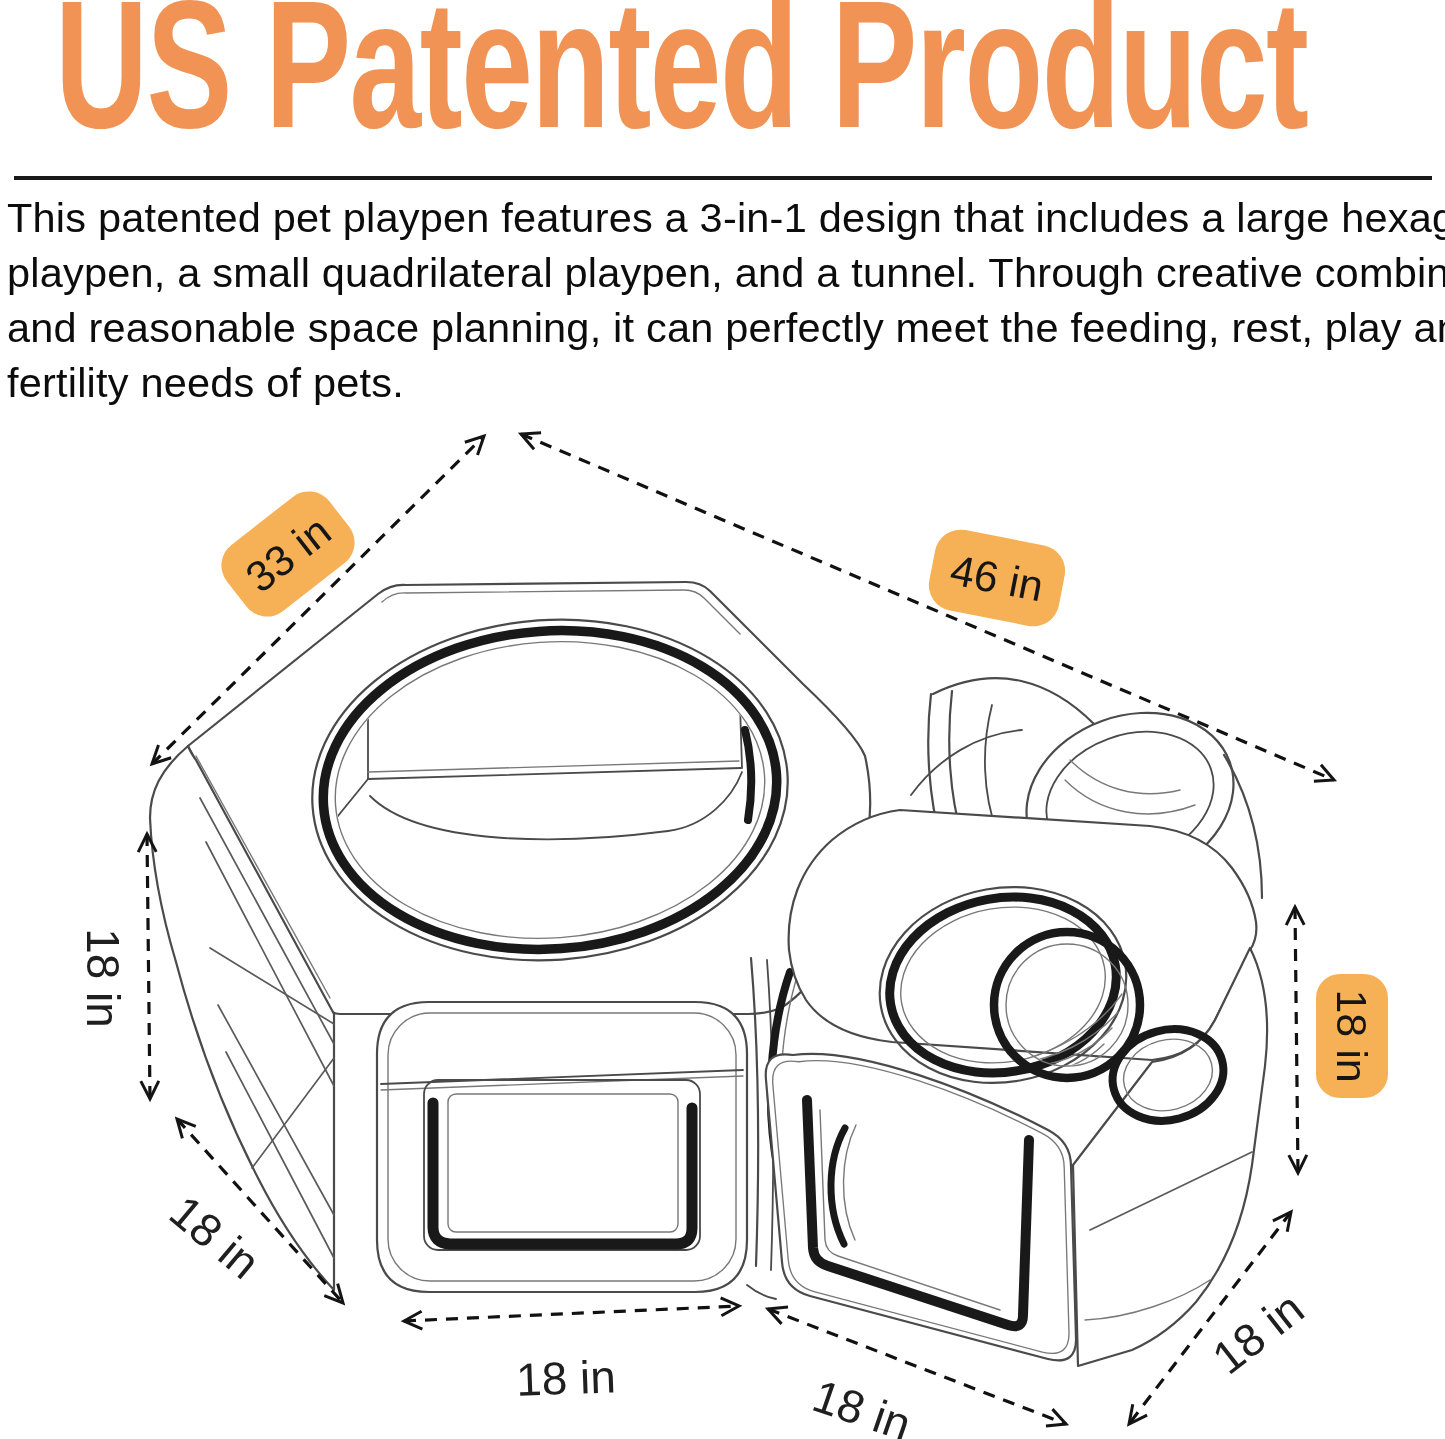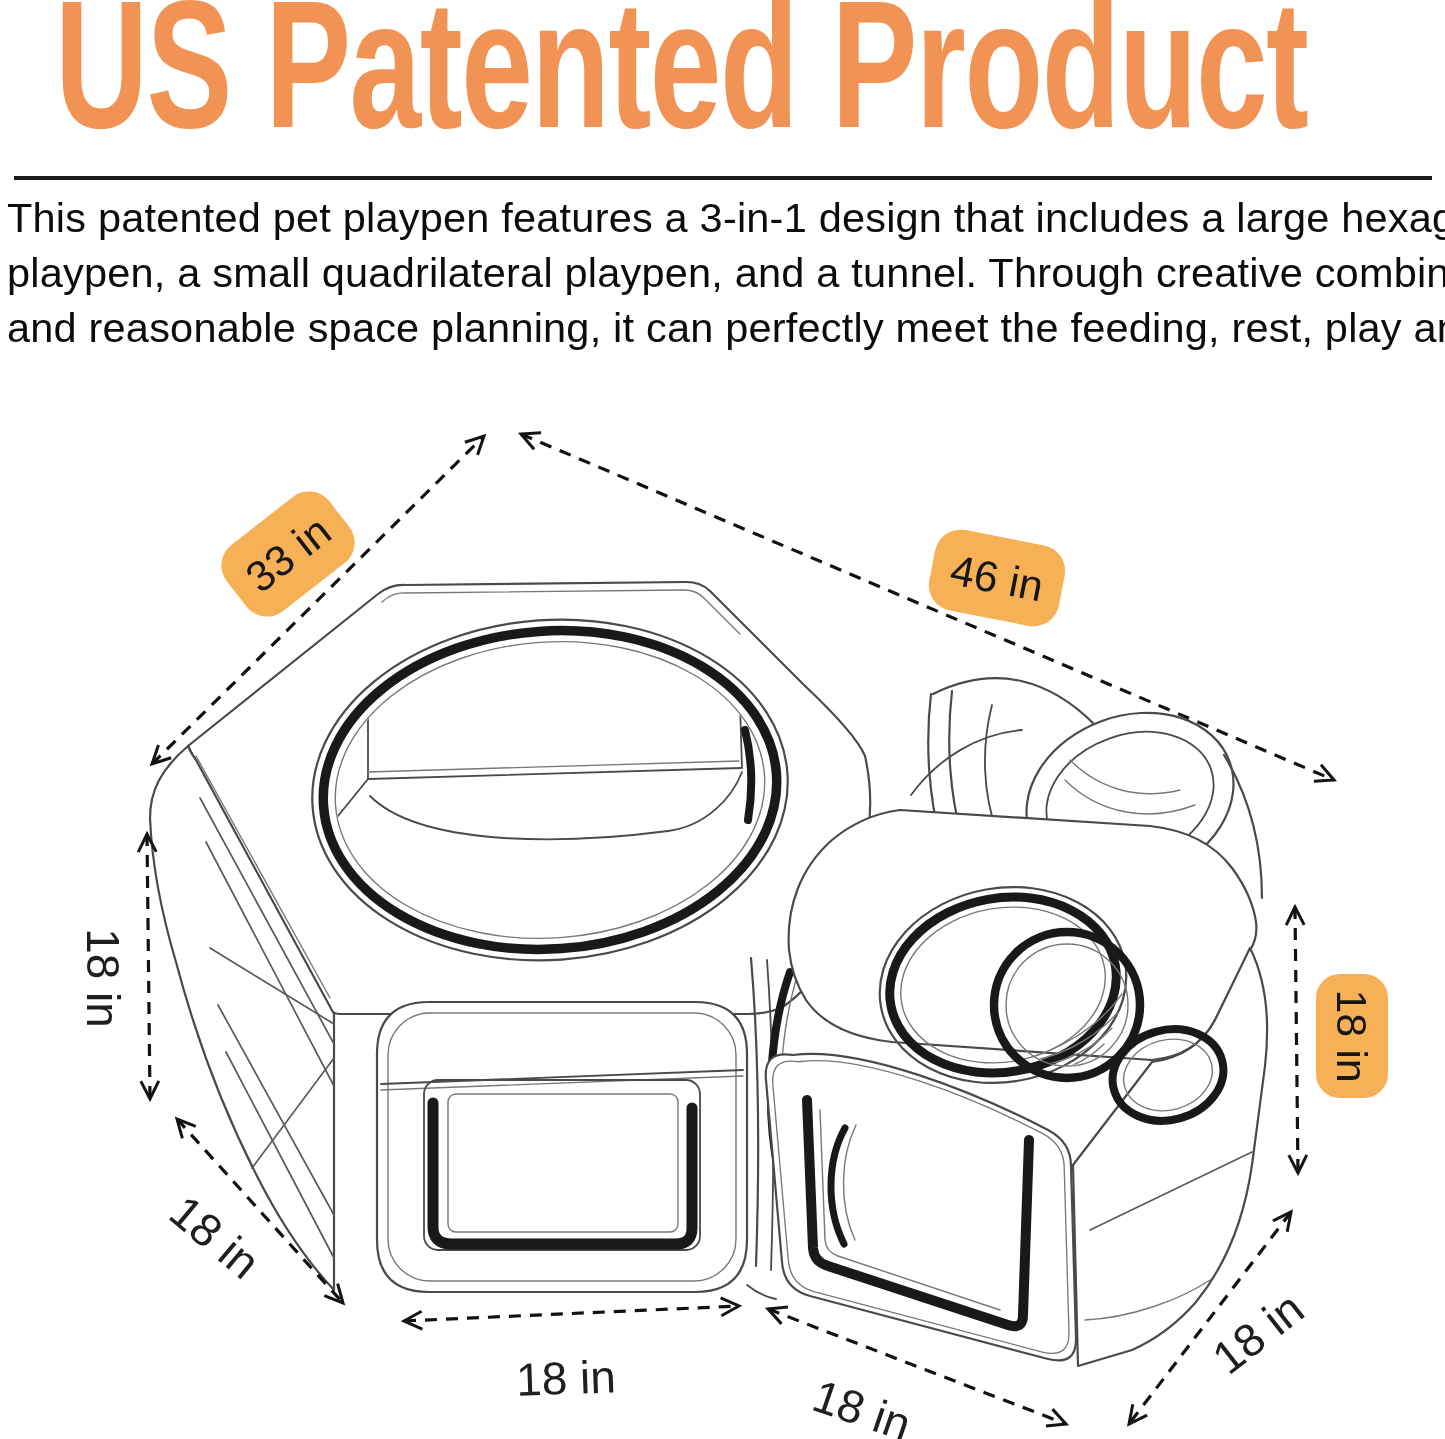--- a/index.html
+++ b/index.html
@@ -46,20 +46,21 @@
 
 <div class="page">
 
   <div class="title">US Patented Product</div>
   <div class="divider"></div>
 
   <div class="desc">
     <div>This patented pet playpen features a 3-in-1 design that includes a large hexagonal</div>
     <div>playpen, a small quadrilateral playpen, and a tunnel. Through creative combination</div>
     <div>and reasonable space planning, it can perfectly meet the feeding, rest, play and</div>
+    <div>fertility needs of pets.</div>
   </div>
 
   <svg class="diagram" width="1445" height="1019" viewBox="0 420 1445 1019">
     <defs>
       <marker id="ah" markerUnits="userSpaceOnUse" markerWidth="26" markerHeight="26" refX="22" refY="13" orient="auto-start-reverse">
         <path d="M4,4 L22,13 L4,22" fill="none" stroke="#141414" stroke-width="3"></path>
       </marker>
       <clipPath id="holeL">
           <ellipse cx="550" cy="790" rx="214" ry="147" transform="rotate(-4 550 790)"></ellipse>
         </clipPath>

